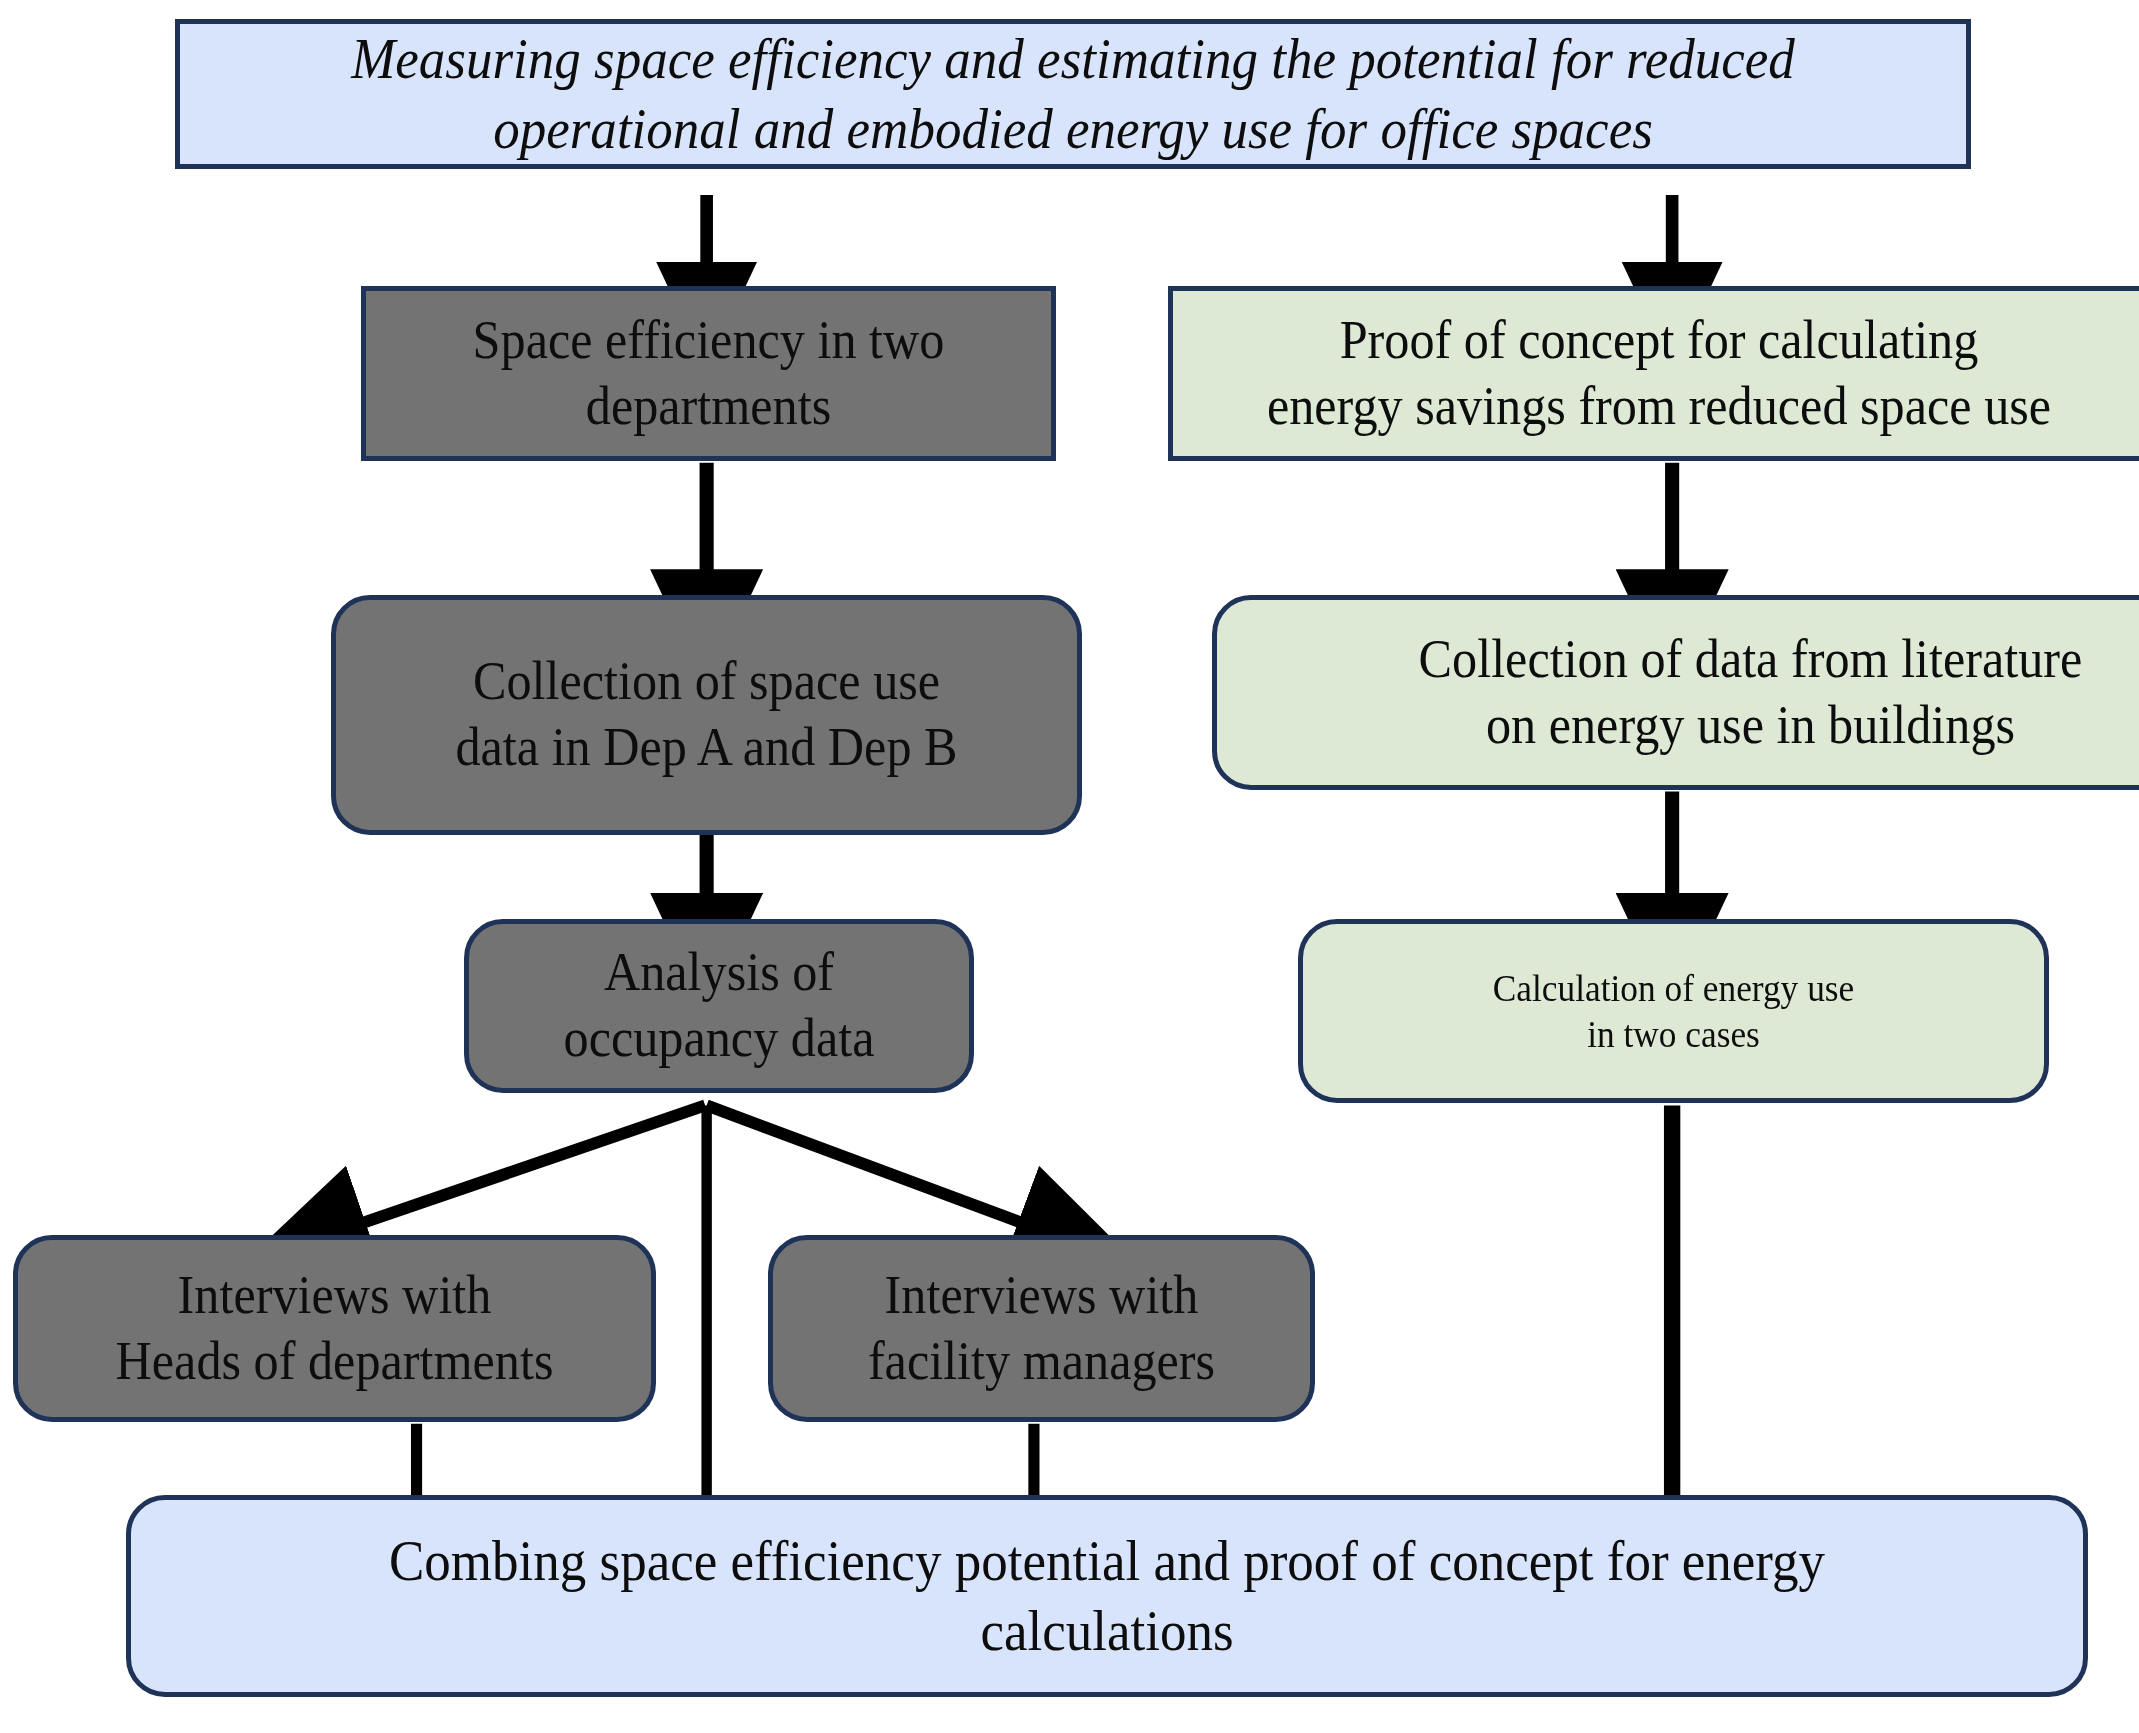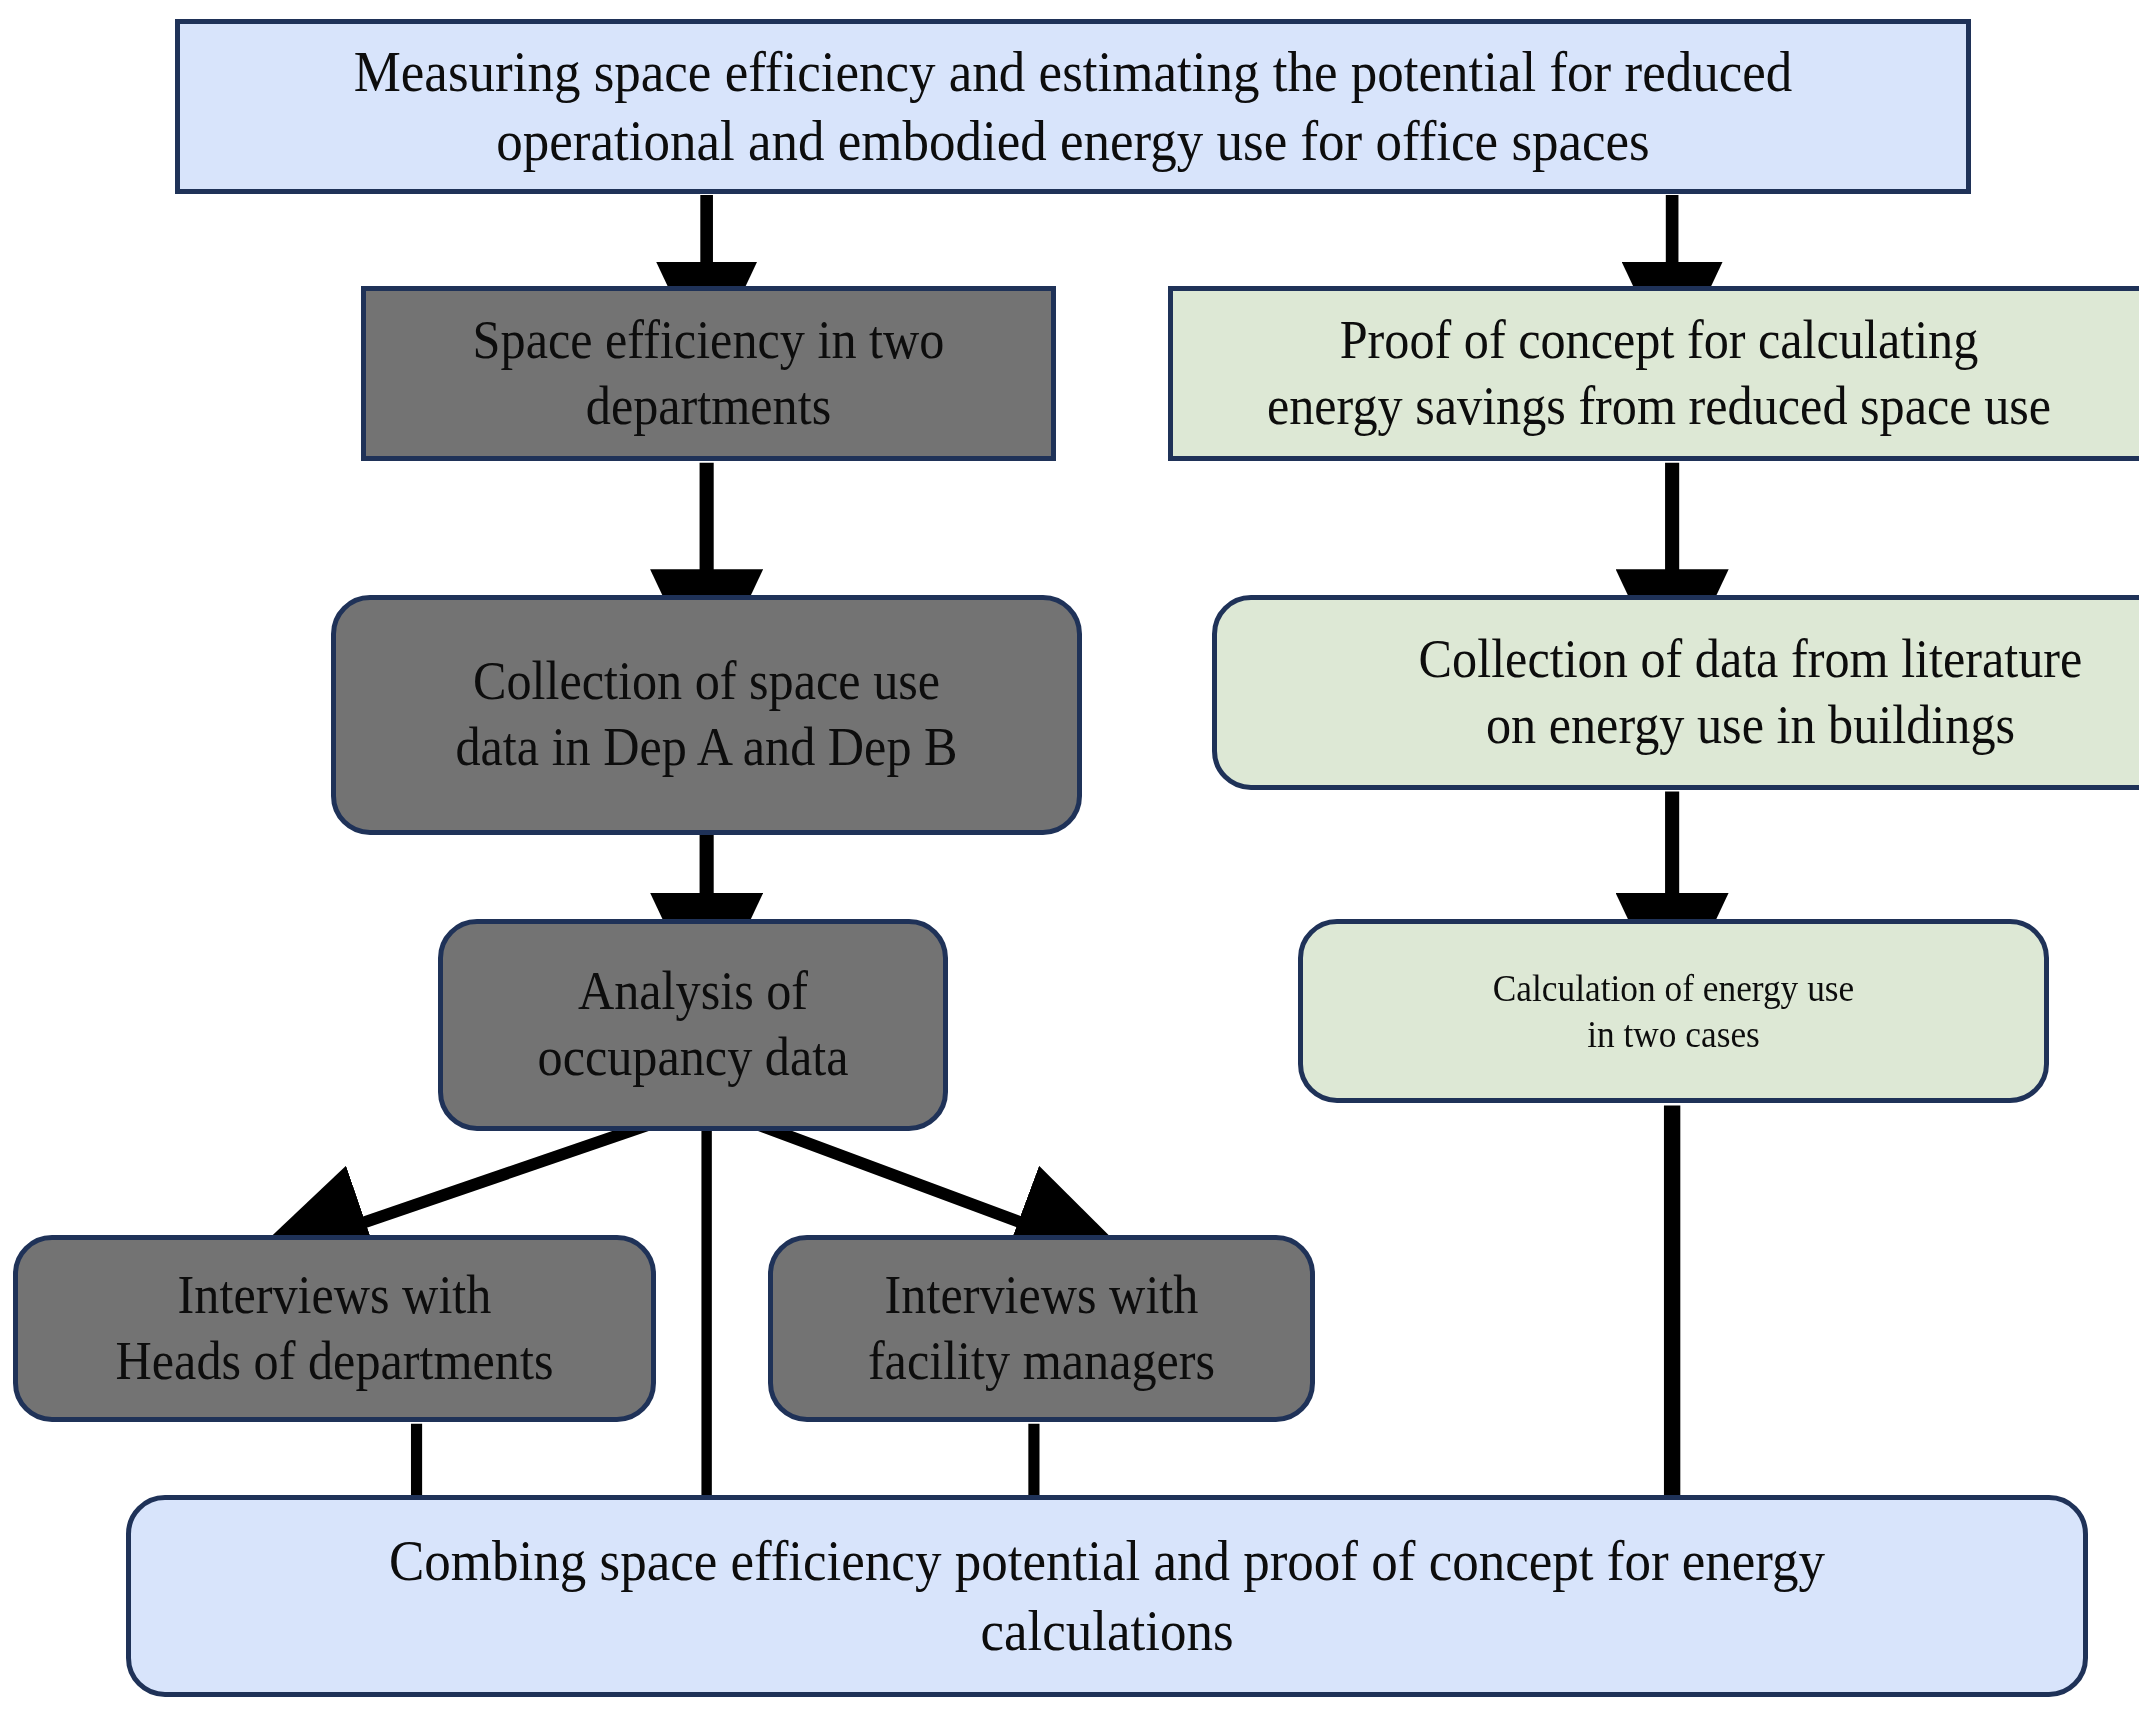--- a/index.html
+++ b/index.html
@@ -42,26 +42,26 @@
   .round  { border-radius: 39px; }
 
   
   .cond .label {
     font-family: "Liberation Serif", "DejaVu Serif", serif;
     transform: scaleX(0.93);
     transform-origin: center center;
   }
 
   
-  #node-title      { left: 175px;  top: 18.6px;   width: 1796px; height: 175px; font-size: 57px; }
+  #node-title      { left: 175px;  top: 18.6px;   width: 1796px; height: 150px; font-size: 57px; font-style: italic; }
   #node-space-eff  { left: 361px;  top: 286px;  width: 695px;  height: 175px; font-size: 54px; }
   #node-proof      { left: 1168px; top: 286px;  width: 982px; height: 175px; font-size: 54px; }
   #node-collect-a  { left: 331px;  top: 595px;  width: 751px; height: 240px; font-size: 54px; }
   #node-collect-b  { left: 1212px; top: 595px;  width: 1077px; height: 195px; font-size: 54px; }
-  #node-analysis   { left: 438px;  top: 919px; width: 510px;  height: 212px; font-size: 54px; }
+  #node-analysis   { left: 464px;  top: 919px; width: 510px;  height: 174px; font-size: 54px; }
   #node-calc       { left: 1298px; top: 919px; width: 751px; height: 184px; font-size: 38px; }
   #node-int-heads  { left: 13.4px;   top: 1235px; width: 643px;  height: 187px; font-size: 54px; }
   #node-int-fac    { left: 768px; top: 1235px; width: 547px;  height: 187px; font-size: 54px; }
   #node-combine    { left: 126px;  top: 1495px; width: 1962px; height: 202px; font-size: 57px; }
 </style>
 </head>
 <body>
 
 <svg id="diagram" viewBox="0 0 2877 2331" xmlns="http://www.w3.org/2000/svg">
   <defs>

